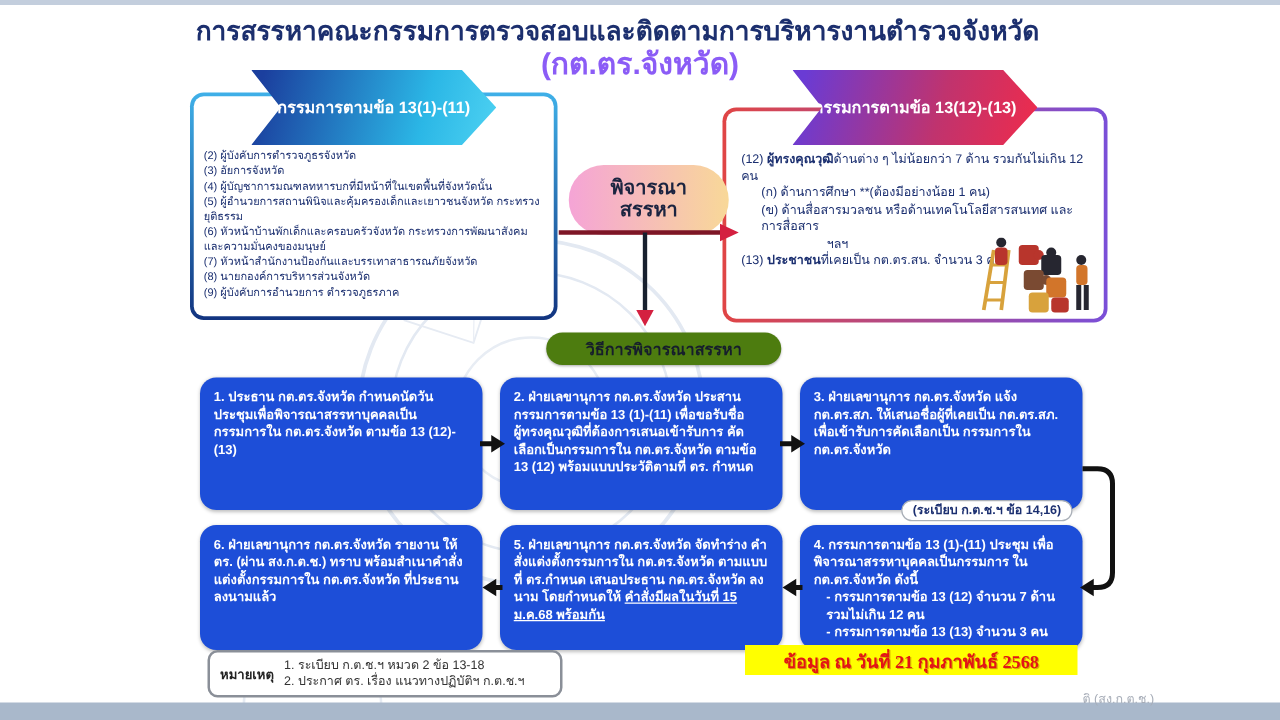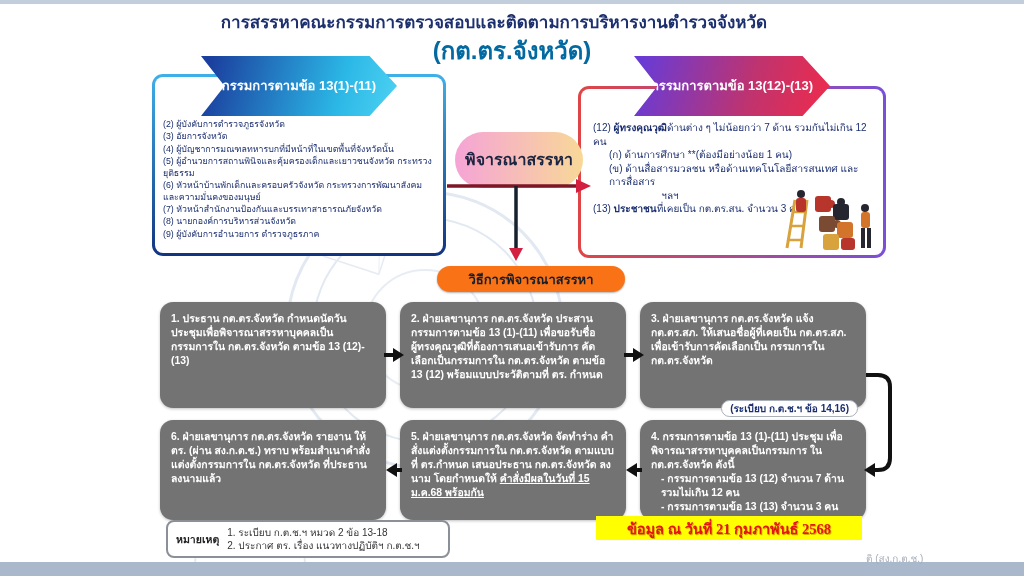--- a/index.html
+++ b/index.html
@@ -5,23 +5,23 @@
   * { margin:0; padding:0; box-sizing:border-box; }
   body { font-family:"Liberation Sans", sans-serif; background:#fff; }
   #canvas { position:relative; width:1024px; height:576px; background:#ffffff; overflow:hidden; }
 
   .band-top { position:absolute; left:0; top:0; width:1024px; height:4px; background:#c3cedd; z-index:1; }
   .band-bottom { position:absolute; left:0; top:562px; width:1024px; height:14px; background:#a9b8cb; z-index:1; }
 
   .watermark { position:absolute; left:0; top:0; z-index:0; }
 
   .title1 { position:absolute; left:0; top:8px; width:988px; text-align:center;
-            font-size:17px; font-weight:700; color:#1c2f6e; z-index:2; }
+            font-size:21px; font-weight:700; color:#1c2f6e; z-index:2; }
   .title2 { position:absolute; left:0; top:31px; width:1024px; text-align:center;
-            font-size:24px; font-weight:800; color:#0369a1; z-index:2; }
+            font-size:24px; font-weight:800; color:#8b5cf6; z-index:2; }
 
   .banner { position:absolute; width:196px; height:60px; z-index:4;
             display:flex; flex-direction:row; align-items:center; justify-content:center;
             clip-path:polygon(0% 0%, 86% 0%, 100% 50%, 86% 100%, 0% 100%, 12% 50%);
             color:#fff; font-weight:800; font-size:13px; line-height:1.1; text-align:center;
             filter:drop-shadow(1px 2px 2px rgba(0,0,0,.25)); }
   .banner-left  { left:201px; top:56px; background:linear-gradient(105deg,#1b3f9e 5%,#2bb7e6 70%,#4ed2f2 100%); }
   .banner-right { left:634px; top:56px; background:linear-gradient(105deg,#6a3bd4 5%,#c0336e 60%,#ef2b4b 100%); }
 
   .panel-wrap { position:absolute; z-index:3; border-radius:11px; padding:3px; }
@@ -35,28 +35,28 @@
 
   .l-item { font-size:8.8px; line-height:1.3; color:#1b2f70; margin-bottom:1px; }
 
   .r-line  { font-size:10px; line-height:1.35; color:#1b2f70; }
   .r-ind   { padding-left:16px; }
   .r-bold  { font-weight:800; }
   .r-etc   { text-align:center; width:55%; }
 
   .consider-pill { position:absolute; left:455px; top:132px; width:128px; height:56px; z-index:4;
                    border-radius:28px; background:linear-gradient(90deg,#f5a4d6,#f8d898);
-                   display:flex; align-items:center; justify-content:center;
+                   display:flex; flex-direction:column; align-items:center; justify-content:center;
                    color:#1b2440; font-weight:800; font-size:16px; line-height:1.1; }
 
   .method-pill { position:absolute; left:437px; top:266px; width:188px; height:26px; z-index:3;
-                 background:#f97316; border-radius:13px; display:flex; align-items:center; justify-content:center;
+                 background:#4d7c0f; border-radius:13px; display:flex; align-items:center; justify-content:center;
                  color:#161e2c; font-weight:800; font-size:13px; box-shadow:0 1px 2px rgba(0,0,0,.3); }
 
-  .flow-box { position:absolute; width:226px; background:#737373; border-radius:13px; z-index:3;
+  .flow-box { position:absolute; width:226px; background:#1d4ed8; border-radius:13px; z-index:3;
               padding:10px 10px 8px 11px; color:#fff; font-size:10.4px; font-weight:600; line-height:1.34;
               box-shadow:0 1px 3px rgba(0,0,0,.25); }
   .fb-r1 { top:302px; height:106px; }
   .fb-r2 { top:420px; height:100px; }
   .fb-c1 { left:160px; } .fb-c2 { left:400px; } .fb-c3 { left:640px; }
 
   .ref-pill { position:absolute; right:8px; bottom:-9px; background:#fff; border:1.5px solid #aab0b8;
               border-radius:11px; padding:1px 8px; color:#1b2f70; font-weight:800; font-size:10px;
               white-space:nowrap; }
   .bullet { padding-left:10px; }

